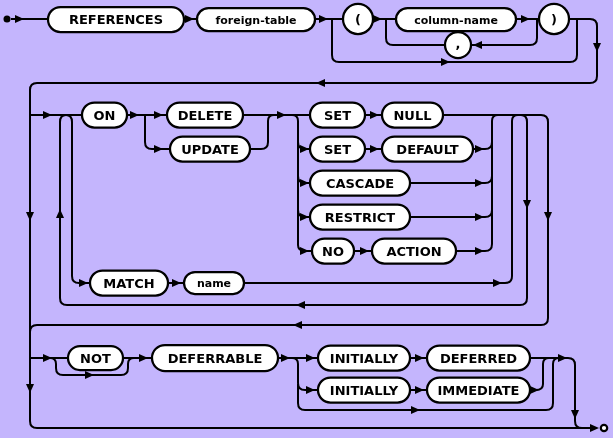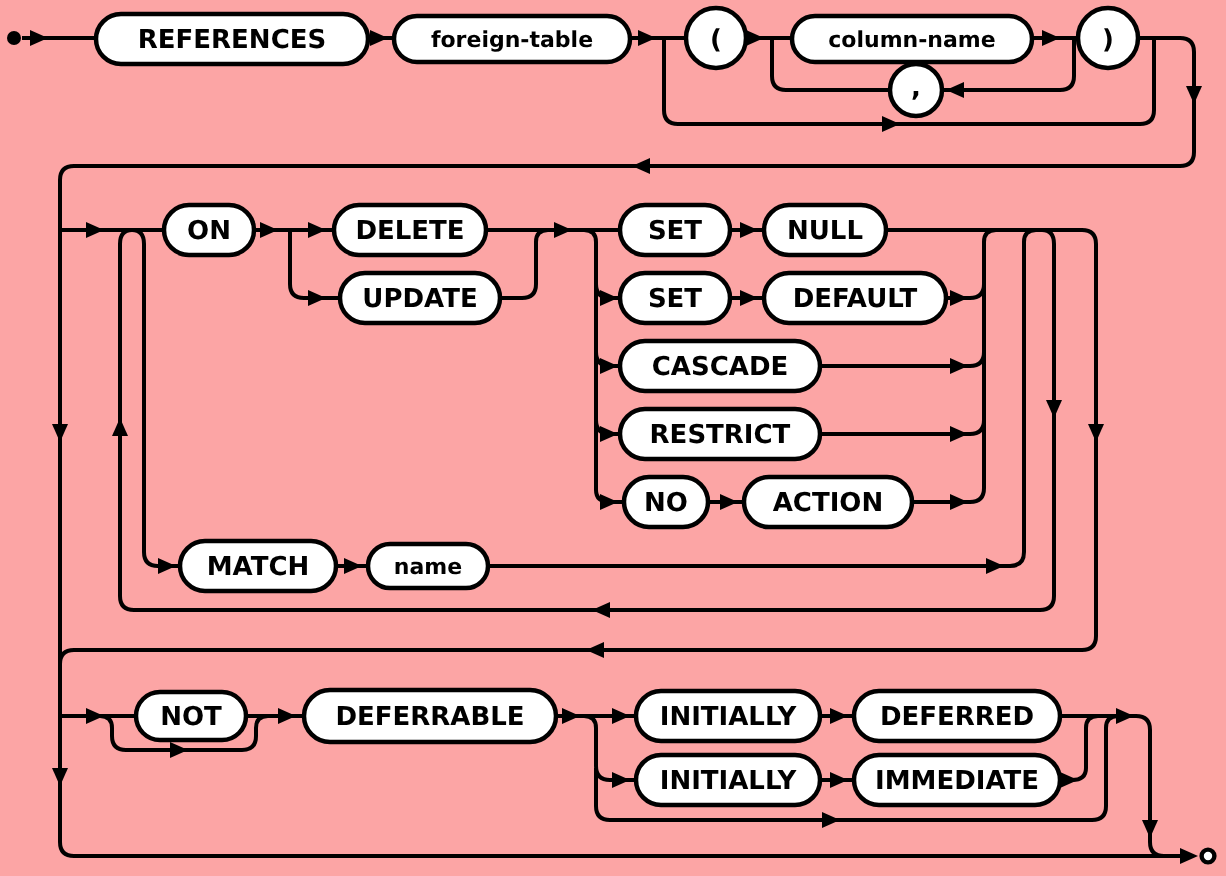--- a/index.html
+++ b/index.html
@@ -1,16 +1,16 @@
 <!DOCTYPE html>
 <html><head>
 <meta charset="utf-8">
 <style>
   html,body{margin:0;padding:0;background:#ffffff;}
-  .stage{width:613px;height:438px;position:relative;background:#fca5a5;}
+  .stage{width:613px;height:438px;position:relative;background:#c4b5fd;}
   .rail{fill:none;stroke:#000;stroke-width:2;}
   .capsule{fill:#fff;stroke:#000;stroke-width:2.25;}
   .tcirc{fill:#fff;stroke:#000;stroke-width:2.25;}
   .arrow{fill:#000;stroke:none;}
   .kw{font-family:"DejaVu Sans","Liberation Sans",sans-serif;font-weight:bold;font-size:13px;text-anchor:middle;fill:#000;}
   .nt{font-family:"DejaVu Sans","Liberation Sans",sans-serif;font-weight:bold;font-size:11px;text-anchor:middle;fill:#000;}
   .pn{font-family:"DejaVu Sans","Liberation Sans",sans-serif;font-weight:bold;font-size:13px;text-anchor:middle;fill:#000;}
 </style>
 </head>
 <body>

